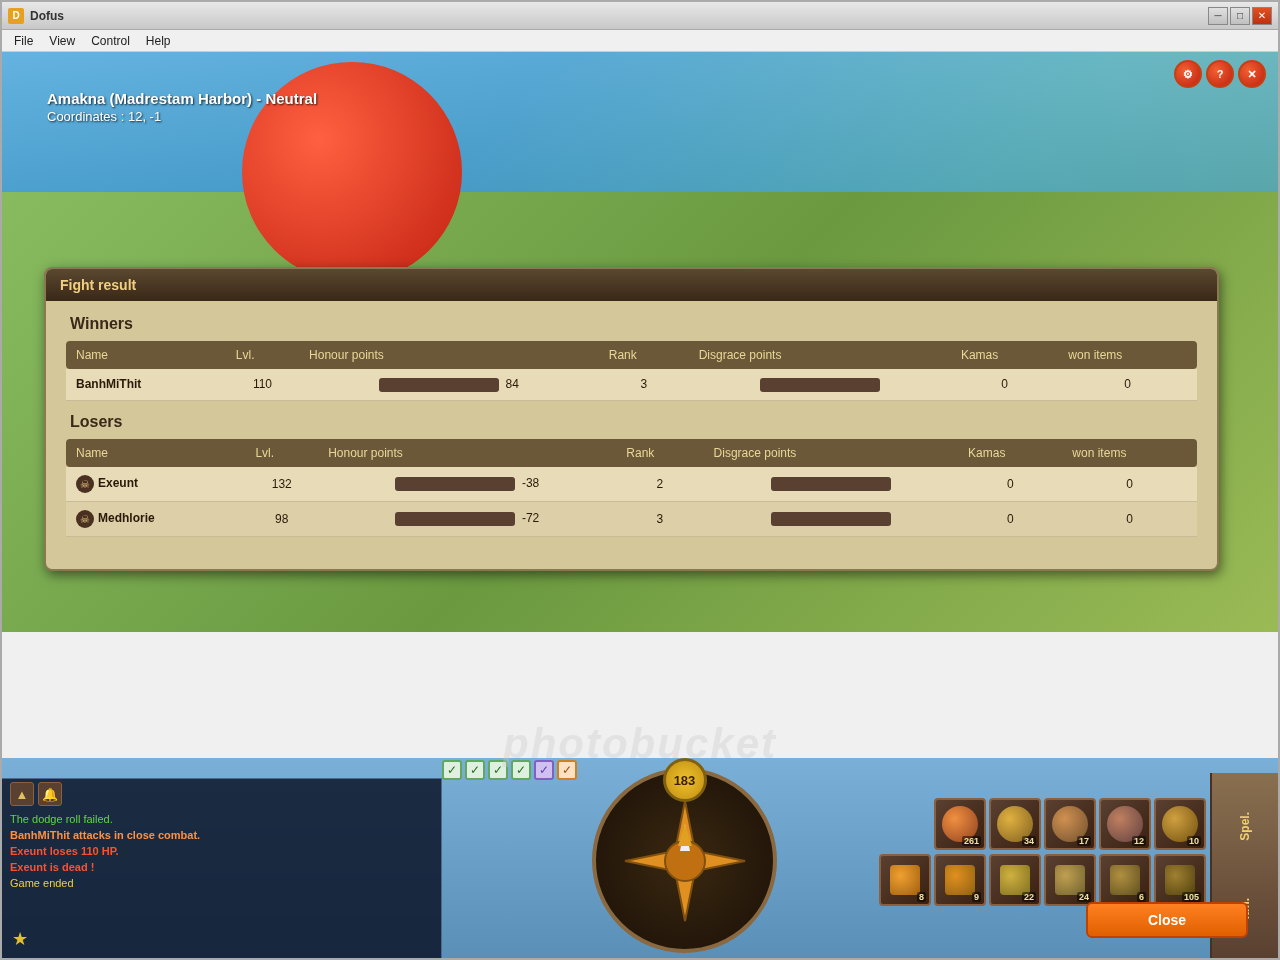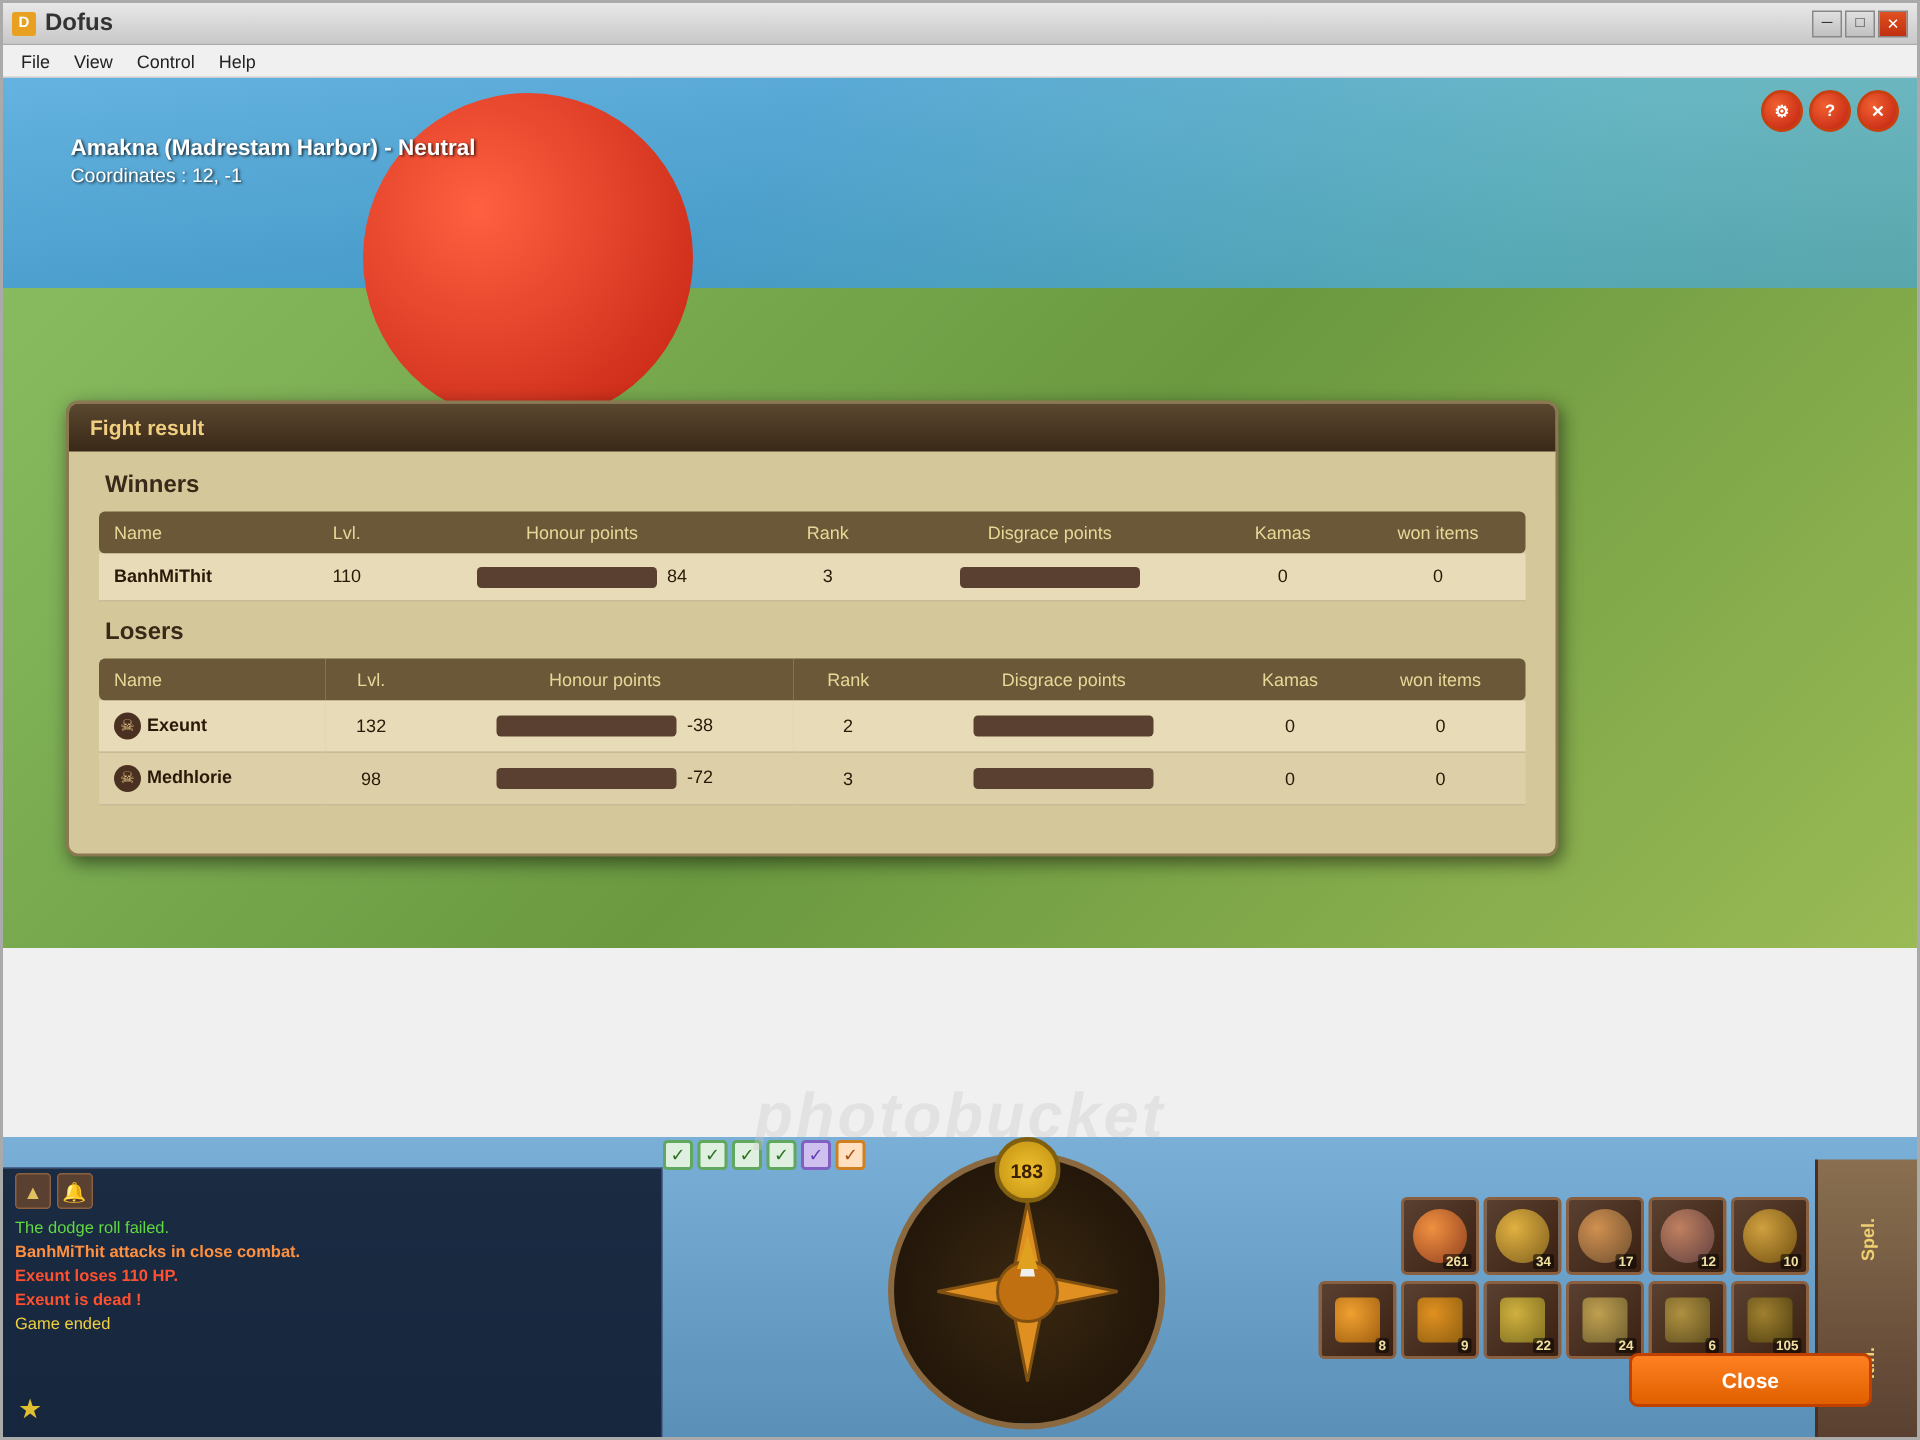--- a/index.html
+++ b/index.html
@@ -34,21 +34,21 @@
     .title-bar-icon {
       width: 16px; height: 16px;
       background: #e8a020;
       border-radius: 2px;
       margin-right: 6px;
       font-size: 10px;
       display: flex; align-items: center; justify-content: center;
       color: white; font-weight: bold;
     }
     .title-bar-title {
-      font-size: 16px;
+      font-size: 12px;
       font-weight: bold;
       color: #333;
       flex: 1;
     }
     .title-bar-buttons {
       display: flex; gap: 2px;
     }
     .tb-btn {
       width: 20px; height: 18px;
       border: 1px solid #888;
@@ -149,21 +149,21 @@
       display: flex; align-items: center; justify-content: center;
       color: white;
       font-size: 11px;
       font-weight: bold;
     }
 
     
     .fight-result-modal {
       position: absolute;
       top: 215px; left: 42px;
-      width: 995px;
+      width: 1175px;
       background: #d4c89a;
       border: 2px solid #8a7850;
       border-radius: 8px;
       padding: 0;
       z-index: 20;
       box-shadow: 2px 4px 12px rgba(0,0,0,0.5);
     }
     .modal-title-bar {
       background: linear-gradient(to bottom, #5a4830, #3a2818);
       color: #f0d080;
@@ -188,21 +188,21 @@
       width: 100%;
       border-collapse: collapse;
       margin-bottom: 12px;
     }
     .result-table th {
       background: #6a5838;
       color: #e8d898;
       padding: 7px 10px;
       font-size: 12px;
       font-weight: normal;
-      text-align: center;
+      text-align: left;
     }
     .result-table th:first-child { text-align: left; border-radius: 4px 0 0 4px; }
     .result-table th:last-child { border-radius: 0 4px 4px 0; }
     .result-table td {
       padding: 8px 10px;
       text-align: center;
       font-size: 12px;
       color: #2a1808;
       background: #e8dcb8;
       border-bottom: 1px solid #c8bc98;

